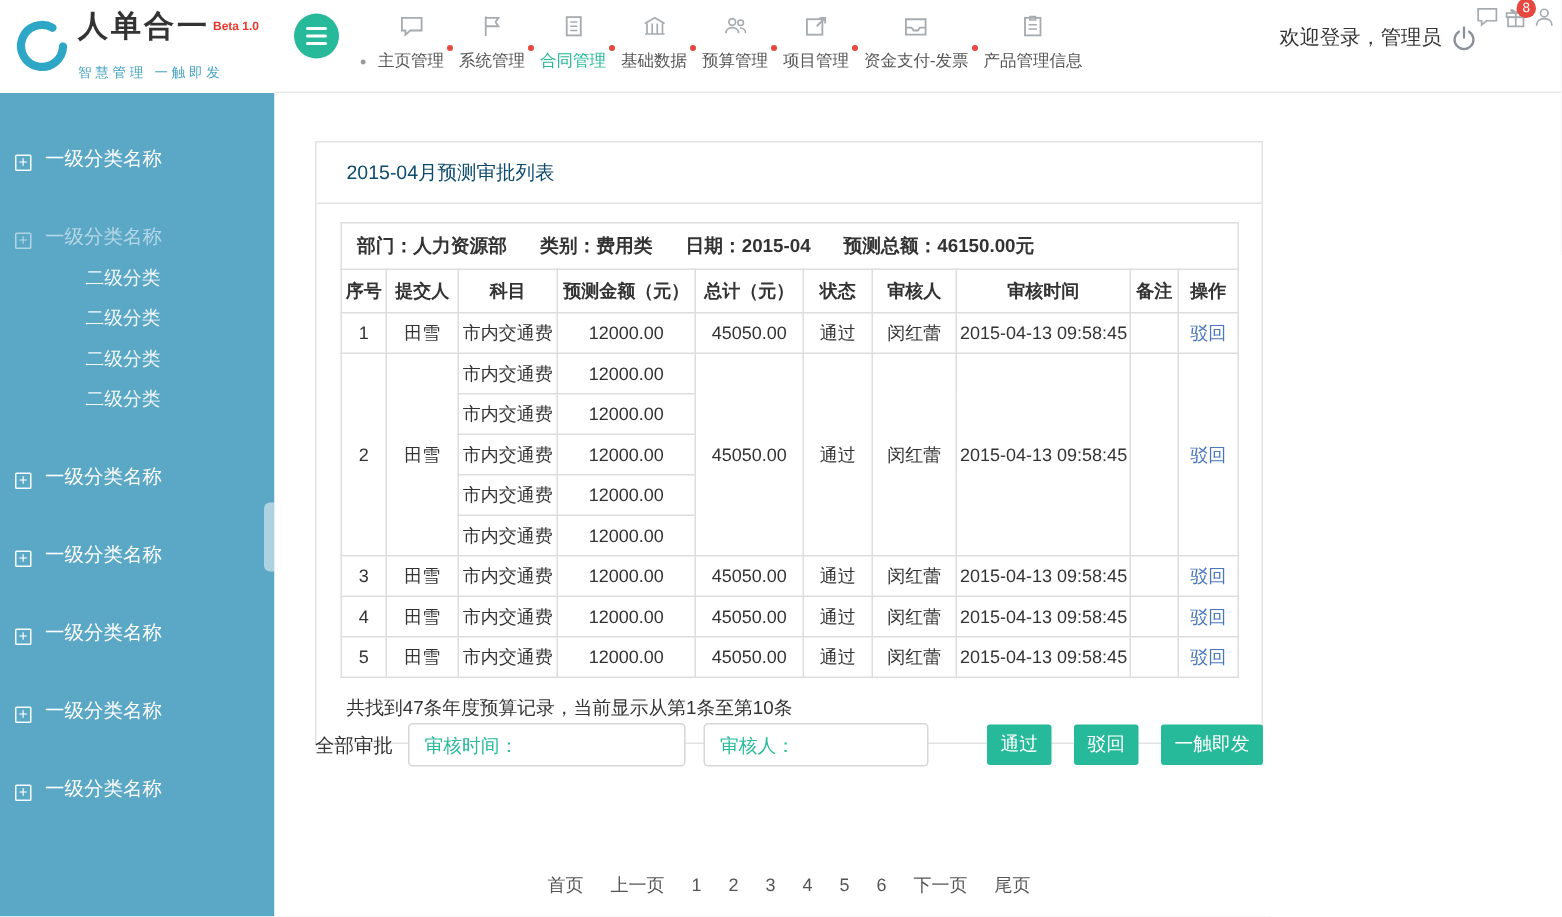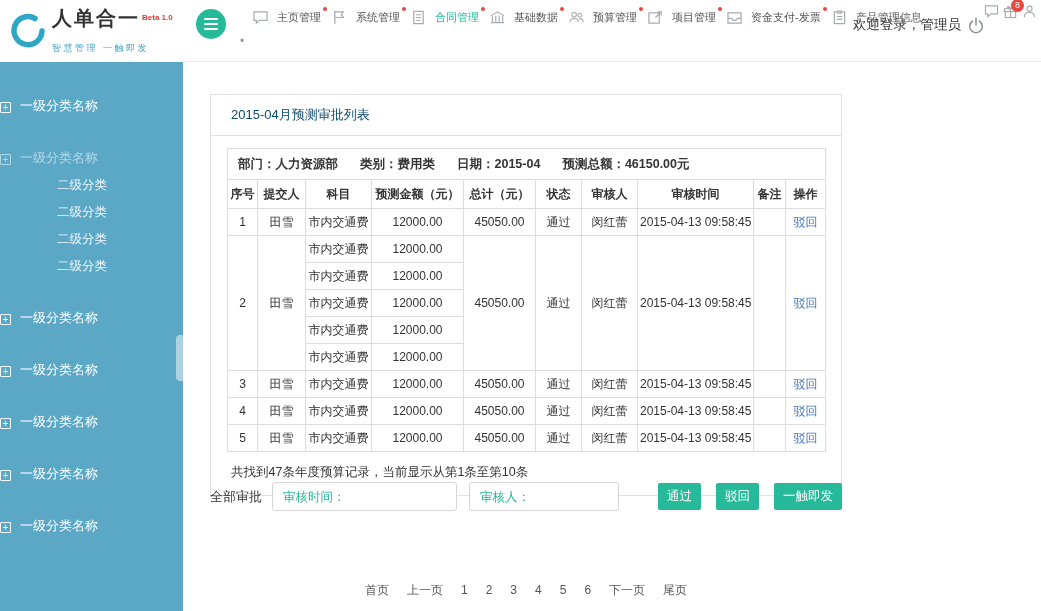--- a/index.html
+++ b/index.html
@@ -11,39 +11,39 @@
   .header{position:absolute;left:0;top:0;width:1041px;height:62px;background:#fff;border-bottom:1px solid #e8e8e8;z-index:2}
   .logo{position:absolute;left:0;top:0;width:183px;height:62px;display:flex;align-items:center;padding-left:8px;background:#fff}
   .logo-mark{display:inline-block;width:40px;height:40px;margin-right:4px}
   .name-row{font-size:20px;font-weight:bold;color:#333;letter-spacing:2px;display:flex;align-items:flex-start;line-height:20px}
   .beta{color:#e8392e;font-size:8px;font-weight:bold;margin-left:2px;letter-spacing:0}
   .tagline{font-size:9px;color:#45a3c2;letter-spacing:2.5px;margin-top:14px}
   .hamburger{position:absolute;left:196px;top:9px;width:30px;height:30px;border-radius:50%;background:var(--accent);display:flex;flex-direction:column;justify-content:center;align-items:center;gap:3px;cursor:pointer}
   .hamburger i{display:block;width:14px;height:2px;background:#fff;border-radius:1px}
   .nav-bullet{position:absolute;left:240px;top:34px;color:#999;font-size:12px}
   .topnav{position:absolute;left:252px;top:10px;display:flex;align-items:flex-start;gap:10px}
-  .nav-item{display:flex;align-items:center;gap:8px;cursor:pointer}
+  .nav-item{display:flex;flex-direction:column;align-items:center;gap:8px;cursor:pointer}
   .nav-item .icon svg{width:17px;height:15px;display:block}
   .nav-label{font-size:11px;color:#555;position:relative;white-space:nowrap}
   .nav-item.active .nav-label{color:var(--accent)}
   .nav-dot{position:absolute;right:-6px;top:-3px;width:4px;height:4px;border-radius:50%;background:var(--badge)}
   .welcome{position:absolute;right:80px;top:16px;font-size:13.5px;color:#333;white-space:nowrap}
   .power{position:absolute;right:56px;top:17px;width:18px;height:18px;cursor:pointer}
   .mini-icon{position:absolute;top:4px;cursor:pointer}
   .mini-icon svg{width:15px;height:15px;display:block}
   .mi-bubble{right:42px}.mi-gift{right:23px}.mi-user{right:4px}
   .badge{position:absolute;right:17px;top:-1px;min-width:13px;height:13px;border-radius:7px;background:var(--badge);color:#fff;font-size:9px;line-height:13px;text-align:center;padding:0 2px;z-index:3}
   .search{position:absolute;left:924px;top:44px;width:116px;height:23px;border:1px solid #ccc;font-size:11.5px;padding:0 7px;color:#333;background:#fff;z-index:4;font-family:"Liberation Sans",sans-serif}
   .search::placeholder{color:#999}
 
   
   .sidebar{position:absolute;left:0;top:62px;width:183px;height:549px;background:var(--sidebar)}
   .side-menu{padding-top:30px}
   .side-item{color:#fff;cursor:pointer;white-space:nowrap}
-  .side-item.lvl1{height:28px;line-height:28px;margin-top:24px;padding-left:0;font-size:13px}
+  .side-item.lvl1{height:28px;line-height:28px;margin-top:24px;padding-left:10px;font-size:13px}
   .side-item.lvl1:first-child{margin-top:0}
   .side-item.lvl2{height:27px;line-height:27px;padding-left:57px;font-size:12.5px;color:rgba(255,255,255,.92)}
   .side-item.muted{opacity:.55}
   .expand-box{display:inline-block;width:11px;height:11px;border:1px solid rgba(255,255,255,.95);font-size:10px;line-height:9px;text-align:center;margin-right:9px;vertical-align:-1px;border-radius:1px}
   .collapse-handle{position:absolute;right:0;top:273px;width:7px;height:46px;background:rgba(255,255,255,.5);border-radius:4px 0 0 4px;cursor:pointer}
 
   
   .main{position:absolute;left:183px;top:62px;width:858px;height:549px;background:#fff}
   .card{position:absolute;left:27px;top:32px;width:632px;background:#fff;border:1px solid #e2e2e2}
   .card-header{padding:11px 20px;border-bottom:1px solid #e2e2e2;font-size:13px;color:#0c4a6e}

